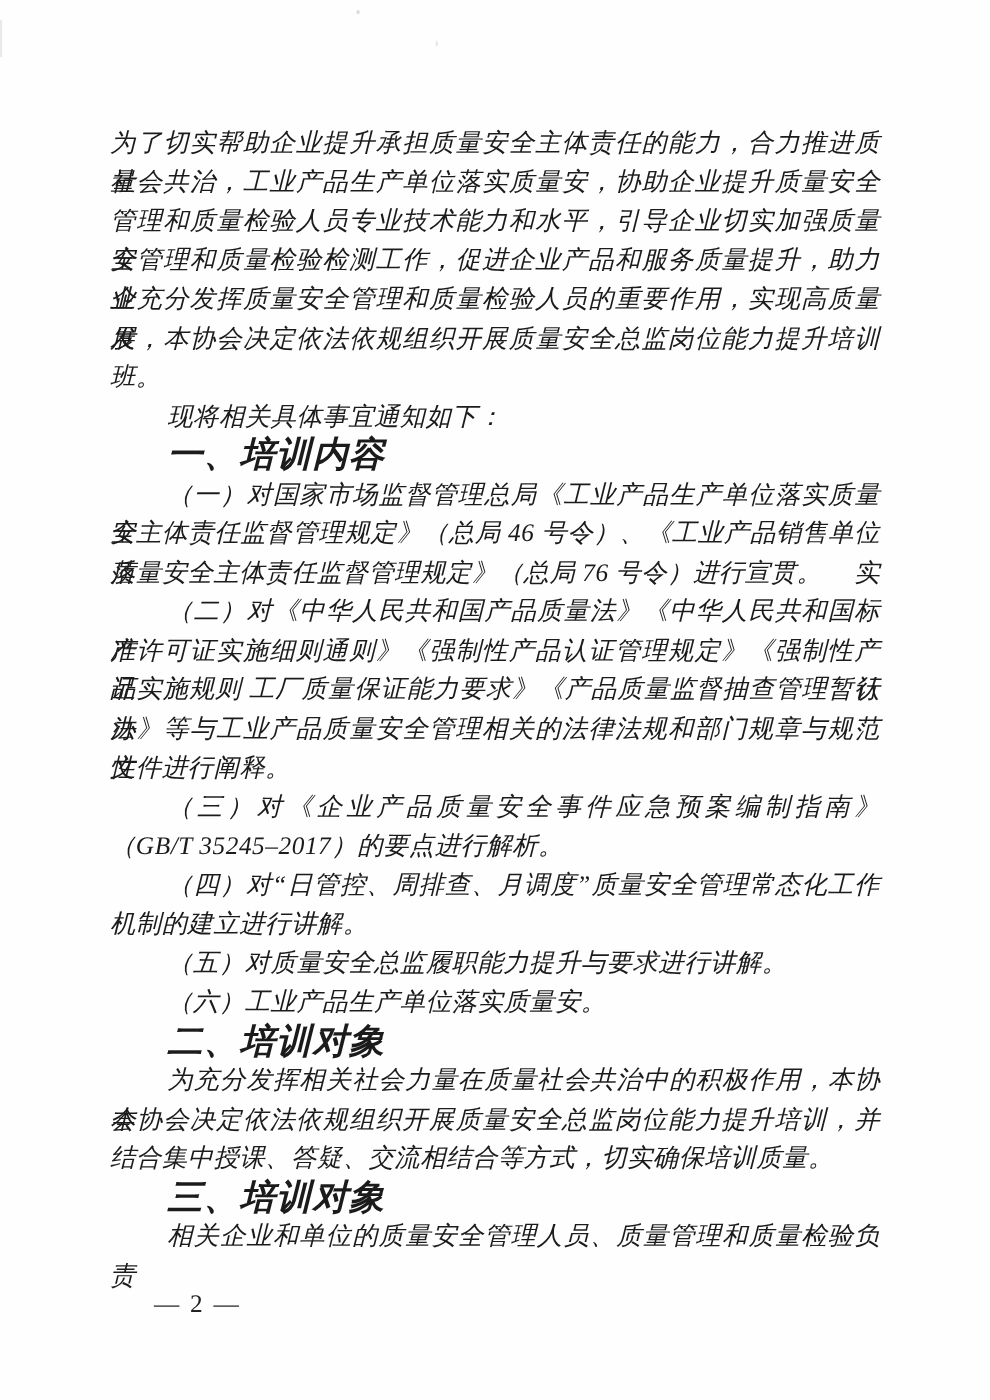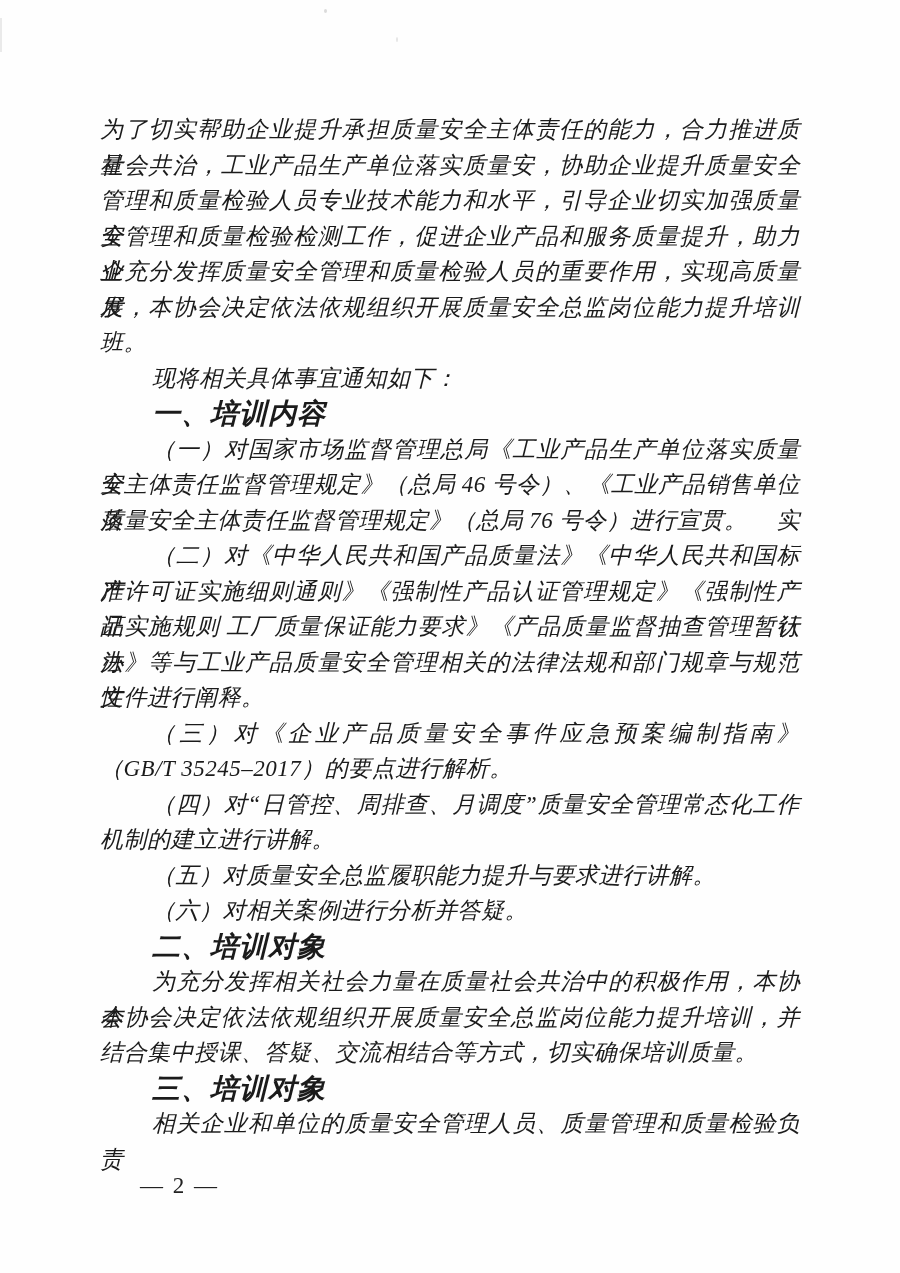--- a/index.html
+++ b/index.html
@@ -36,21 +36,21 @@
     white-space: normal;
     text-align: justify;
     text-align-last: justify;
   }
   .line.indent {
     text-indent: 52px;
   }
   .line.bold {
     font-family: "Liberation Sans", "DejaVu Sans", sans-serif;
     font-weight: 700;
-    font-size: 28px;
+    font-size: 32px;
     letter-spacing: 1px;
   }
   .footer {
     position: absolute;
     left: 140px;
     top: 1172px;
     font-size: 23px;
     line-height: 28px;
     letter-spacing: 2px;
     color: #222;
@@ -91,21 +91,21 @@
       <div class="line indent justify">（二）对《中华人民共和国产品质量法》《中华人民共和国标准</div>
       <div class="line justify">产许可证实施细则通则》《强制性产品认证管理规定》《强制性产品认</div>
       <div class="line justify">证实施规则 工厂质量保证能力要求》《产品质量监督抽查管理暂行办</div>
       <div class="line justify">法》等与工业产品质量安全管理相关的法律法规和部门规章与规范性</div>
       <div class="line">文件进行阐释。</div>
       <div class="line indent justify">（三）对《企业产品质量安全事件应急预案编制指南》</div>
       <div class="line">（GB/T 35245–2017）的要点进行解析。</div>
       <div class="line indent justify">（四）对“日管控、周排查、月调度”质量安全管理常态化工作</div>
       <div class="line">机制的建立进行讲解。</div>
       <div class="line indent">（五）对质量安全总监履职能力提升与要求进行讲解。</div>
-      <div class="line indent">（六）对相关案例进行分析并答疑。</div>
+      <div class="line indent">（六）工业产品生产单位落实质量安。</div>
       <div class="line bold indent">二、培训对象</div>
       <div class="line indent justify">为充分发挥相关社会力量在质量社会共治中的积极作用，本协会</div>
       <div class="line justify">本协会决定依法依规组织开展质量安全总监岗位能力提升培训，并</div>
       <div class="line">结合集中授课、答疑、交流相结合等方式，切实确保培训质量。</div>
       <div class="line bold indent">三、培训对象</div>
       <div class="line indent justify">相关企业和单位的质量安全管理人员、质量管理和质量检验负责</div>
     </div>
 
   <div class="footer">— 2 —</div>
 </div>

